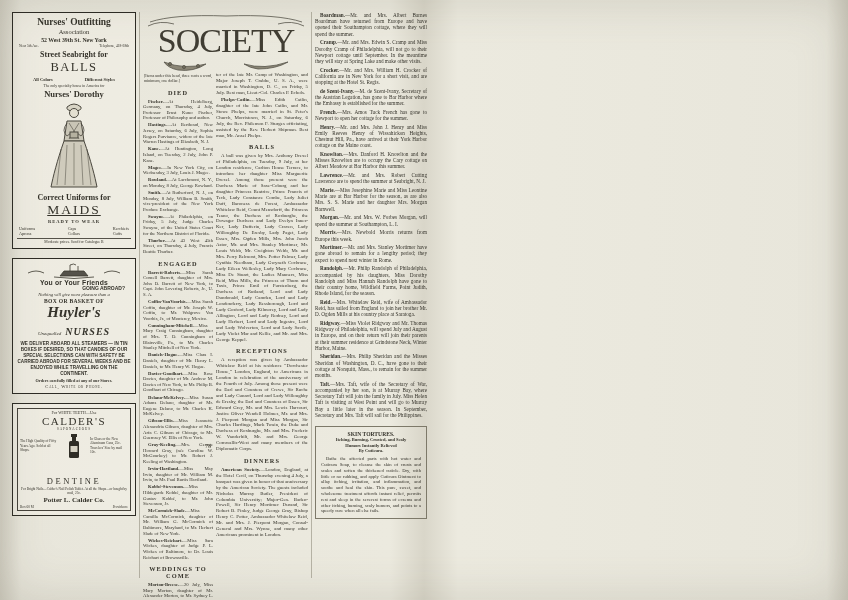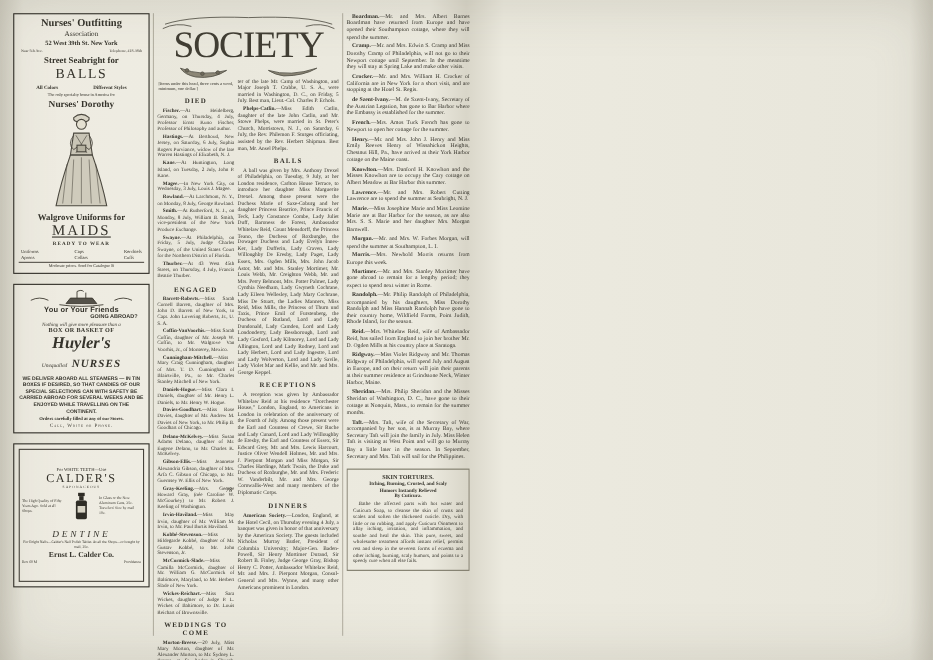--- a/index.html
+++ b/index.html
@@ -46,27 +46,27 @@
   .huy-q1{font-family:"Liberation Sans",sans-serif;font-weight:900;font-size:6.8px;letter-spacing:.2px;}
   .huy-q2{font-family:"Liberation Sans",sans-serif;font-weight:900;font-size:5px;text-align:right;margin:-1px 6px 0 0;}
   .huy-n{font-style:italic;font-size:4.6px;margin-top:1px;}
   .huy-b{font-weight:900;font-size:5.6px;letter-spacing:.3px;margin-top:1px;}
   .huy-script{font-style:italic;font-weight:700;font-size:15px;margin-top:0;}
   .huy-script2{font-style:italic;font-size:5px;display:inline;}
   .huy-script3{font-style:italic;font-weight:700;font-size:10px;letter-spacing:1px;display:inline;}
   .huy-body{font-family:"Liberation Sans",sans-serif;font-weight:700;font-size:4.6px;line-height:5.9px;text-align:center;margin-top:2px;}
   .huy-orders{font-size:4.2px;font-weight:700;margin-top:1.5px;}
   .huy-call{font-size:4.6px;letter-spacing:.8px;font-variant:small-caps;margin-top:.5px;}
-  .cal-inner{border:.5px solid #45423a;padding:15px 2px;}
+  .cal-inner{border:.5px solid #45423a;padding:1px 2px;}
   .cal-top{font-size:4.2px;}
   .cal-name{font-size:11px;letter-spacing:1.5px;margin-top:.5px;}
   .cal-sap{font-size:3.2px;letter-spacing:1px;}
   .cal-mid{display:flex;justify-content:space-between;align-items:center;margin-top:1.5px;}
   .cal-midtxt{width:38px;font-size:3.5px;line-height:4.4px;text-align:left;}
-  .cal-dentine{font-size:8.5px;letter-spacing:2.5px;margin-top:7px;font-style:italic;}
+  .cal-dentine{font-size:8.5px;letter-spacing:2.5px;margin-top:17px;}
   .cal-foot{font-size:3.4px;margin-top:1px;}
   .cal-co{font-size:7px;font-weight:700;margin-top:1.5px;}
   .cal-row{display:flex;justify-content:space-between;font-size:3.4px;margin-top:1px;}
   
   .cuti{border:1px solid #7d7969;margin-top:8px;padding:4px 5px;}
   .cuti-t{font-size:5.6px;font-weight:700;text-align:center;}
   .cuti-s{font-size:4.5px;font-weight:700;text-align:center;line-height:5.6px;}
   .cuti-b{font-size:4.7px;line-height:5.8px;text-align:justify;margin-top:2.5px;text-indent:5px;}
   .banner{display:block;margin:0 auto;}
 </style>
@@ -101,21 +101,21 @@
             <circle cx="31" cy="14" r="4.5" fill="#e4e0d1"></circle>
             <path d="M24,22 L38,22 L41,42 L21,42 Z" fill="#c9c5b6"></path>
             <path d="M26,24 L36,40 M36,24 L26,40" stroke-width=".6"></path>
             <path d="M24,24 Q18,32 24,37 L28,34" stroke-width=".8"></path>
             <path d="M38,24 Q44,32 38,37 L34,34" stroke-width=".8"></path>
             <rect x="27" y="33" width="8" height="6" fill="#b5b1a0"></rect>
             <path d="M21,42 C14,62 10,78 8,88 L54,88 C52,78 48,62 41,42 Z" fill="#cfcbbc"></path>
             <path d="M18,50 L14,86 M24,46 L22,86 M31,44 L31,86 M38,46 L40,86 M44,50 L48,86" stroke-width=".5"></path>
           </g>
         </svg>
-        <div class="maid-l1">Walgrove Uniforms for</div>
+        <div class="maid-l1">Correct Uniforms for</div>
         <div class="maid-big">MAIDS</div>
         <div class="maid-sub">READY TO WEAR</div>
         <div class="maid-cols">
           <span><span>Uniforms</span><br><span>Aprons</span></span>
           <span><span>Caps</span><br><span>Collars</span></span>
           <span><span>Kerchiefs</span><br><span>Cuffs</span></span>
         </div>
         <div class="maid-foot">Moderate prices.   Send for Catalogue B</div>
       </div>
 
@@ -152,21 +152,21 @@
             <svg width="16" height="26" viewBox="0 0 16 26">
               <rect x="5" y="1" width="6" height="3" fill="#2f2d26"></rect>
               <rect x="6" y="4" width="4" height="4" fill="#2f2d26"></rect>
               <rect x="3" y="8" width="10" height="17" rx="1.5" fill="#2f2d26"></rect>
               <rect x="4.5" y="13" width="7" height="6" fill="#d8d4c5"></rect>
             </svg>
             <div class="cal-midtxt">In Glass or the New Aluminum Cans, 25c. Travelers' Size by mail 10c.</div>
           </div>
           <div class="cal-dentine">DENTINE</div>
           <div class="cal-foot">For Bright Nails—Calder's Nail Polish Tablet. At all the Shops—or bought by mail, 25c.</div>
-          <div class="cal-co">Ernst L. Calder Co.</div>
+          <div class="cal-co">Potter L. Calder Co.</div>
           <div class="cal-row">
             <span>Box 60 M</span>
             <span>Providence</span>
           </div>
         </div>
       </div>
     </div>
 
     <div class="vr"></div>
 

